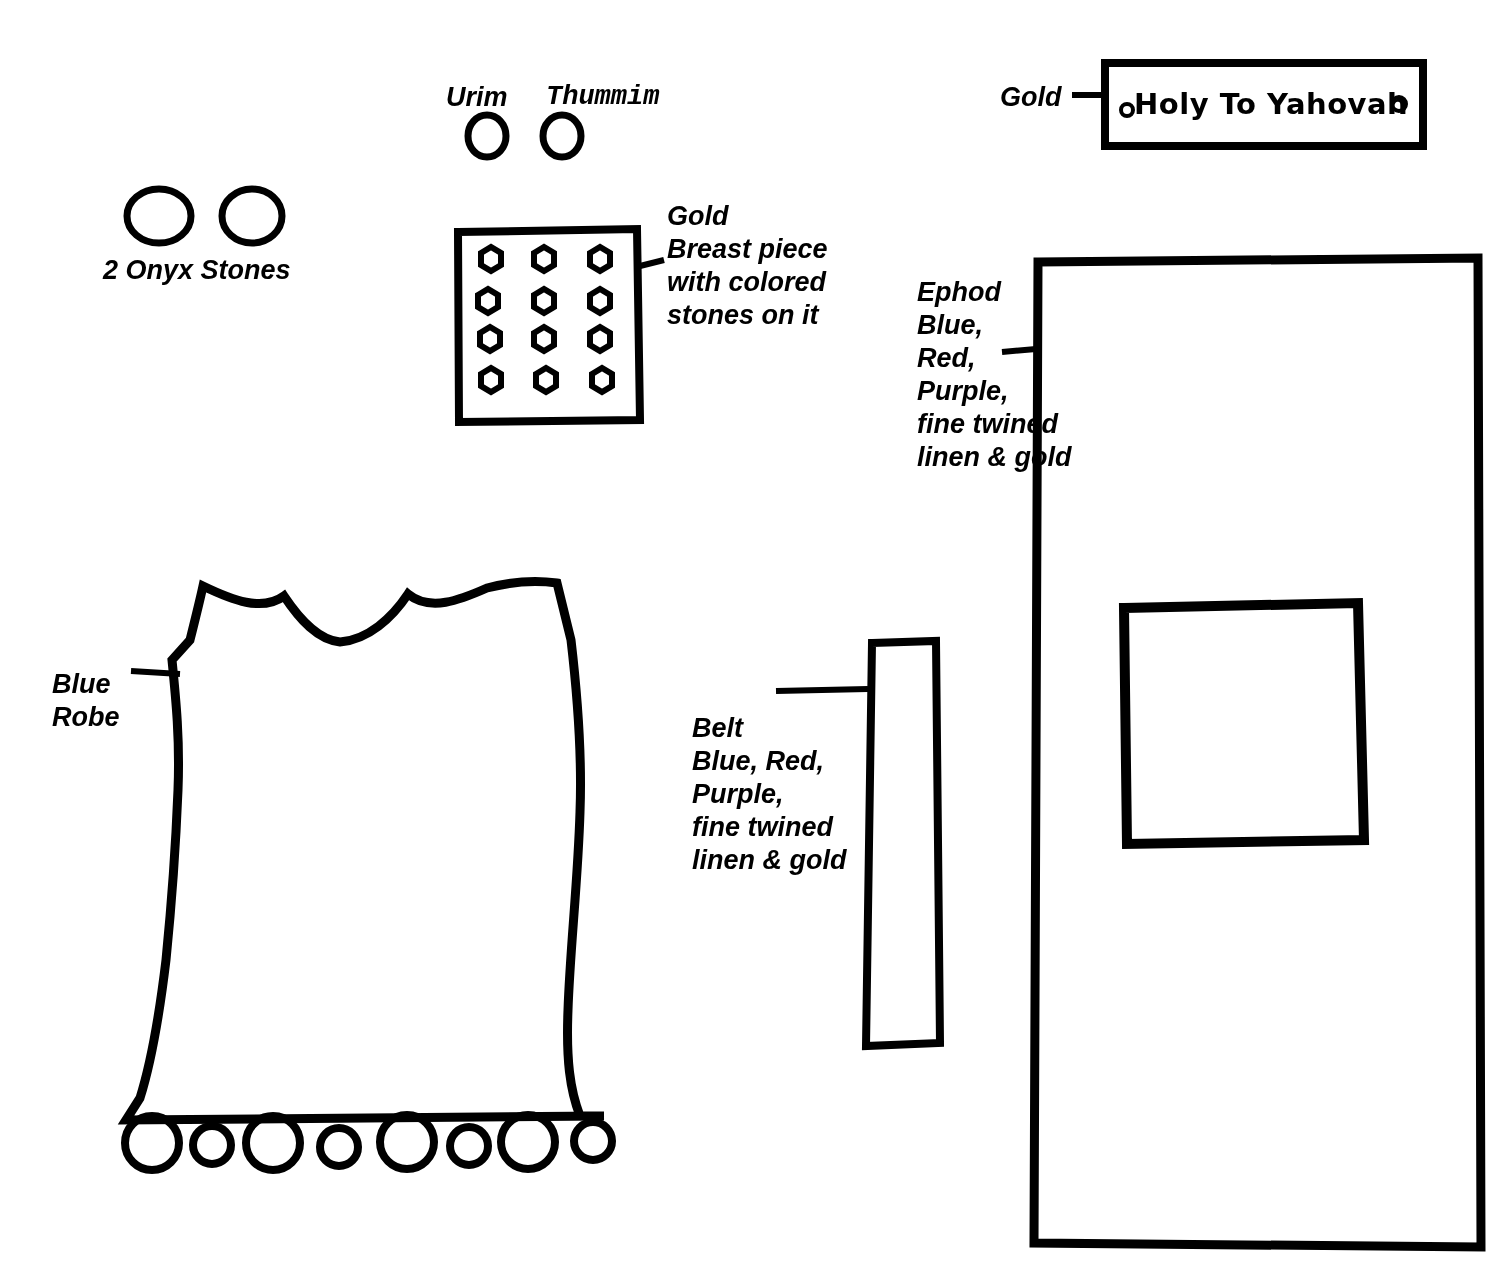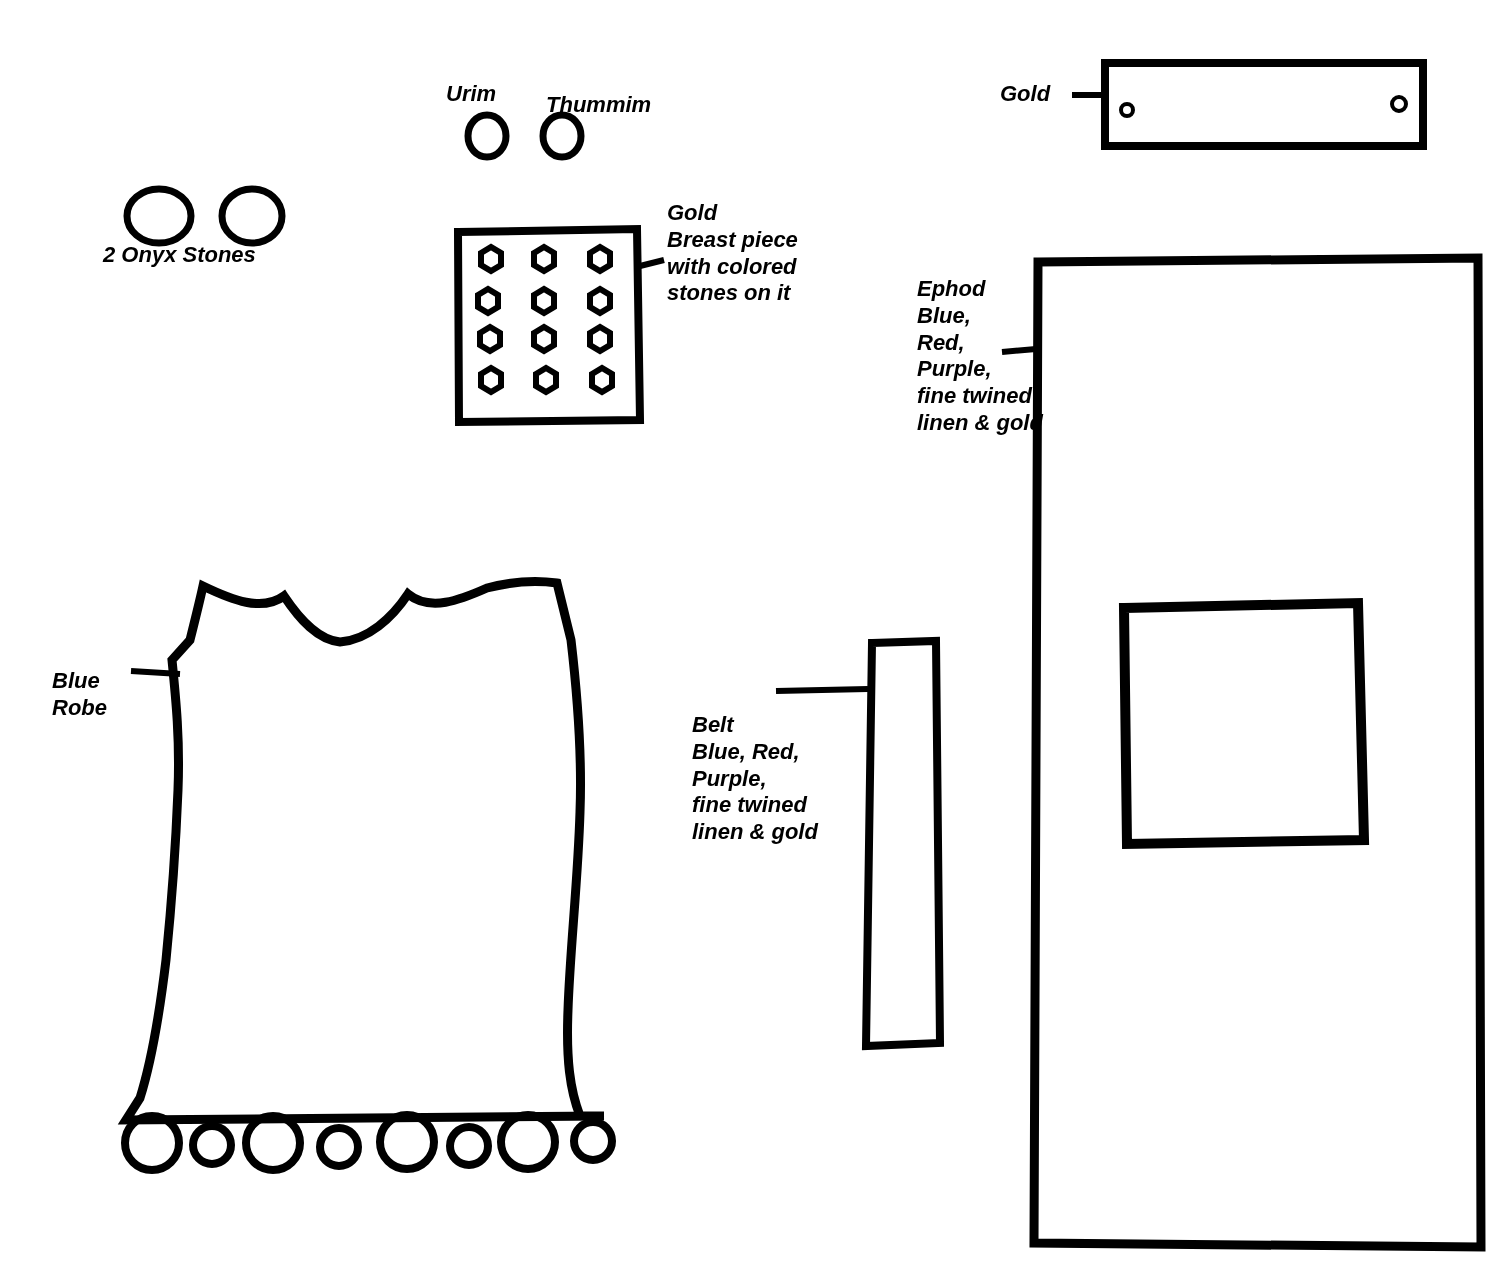--- a/index.html
+++ b/index.html
@@ -15,21 +15,21 @@
     overflow: hidden;
     font-family: "Liberation Sans", sans-serif;
   }
   .label {
     position: absolute;
     font-style: italic;
     font-weight: bold;
     color: #000000;
     line-height: 1.22;
     white-space: pre-line;
-    font-size: 22px;
+    font-size: 27px;
   }
   .svg-layer {
     position: absolute;
     left: 0;
     top: 0;
     width: 1500px;
     height: 1281px;
   }
   .plate-text {
     position: absolute;
@@ -139,31 +139,32 @@
     <line x1="131" y1="671" x2="180" y2="674" stroke="#000" stroke-width="6"></line>
 
     <g fill="none" stroke="#000" stroke-width="4">
       <circle cx="1127" cy="110" r="6"></circle>
       <circle cx="1399" cy="104" r="7"></circle>
     </g>
   </svg>
 
   <div class="label" style="left:446px; top:81px;">Urim</div>
 
-  <div class="label" style="left:546px; top:92px;">Thummim</div>
+  <div class="label" style="left:546px; top:81px;font-family:Liberation Mono, monospace;">Thummim</div>
 
-  <div class="label" style="left:103px; top:242px;text-align:center;">2 Onyx Stones</div>
+  <div class="label" style="left:103px; top:254px;text-align:center;">2 Onyx Stones</div>
 
   <div class="label" style="left:667px; top:200px;">Gold
 Breast piece
 with colored
 stones on it</div>
 
   <div class="label" style="left:1000px; top:81px;">Gold</div>
 
+  <div class="plate-text" style="left:1134px; top:87px;">Holy To Yahovah</div>
 
   <div class="label" style="left:917px; top:276px;">Ephod
 Blue,
 Red,
 Purple,
 fine twined
 linen &amp; gold</div>
 
   <div class="label" style="left:692px; top:712px;">Belt
 Blue, Red,

